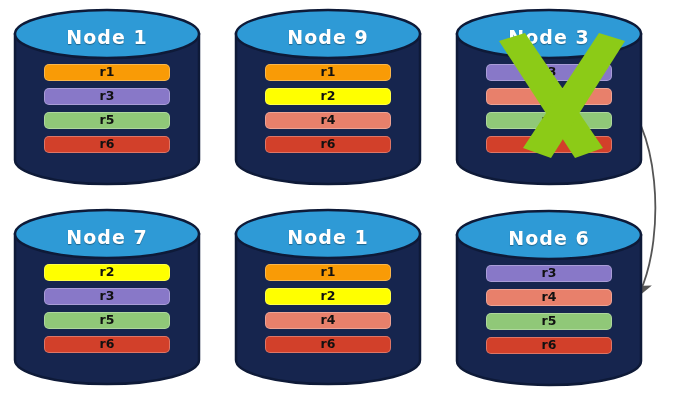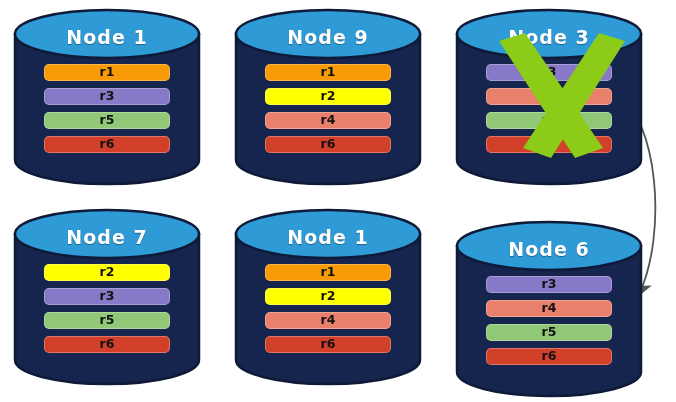--- a/index.html
+++ b/index.html
@@ -137,21 +137,21 @@
             <span>r2</span>
           </div>
           <div class="bar" style="background: rgb(232, 128, 107);">
             <span>r4</span>
           </div>
           <div class="bar" style="background: rgb(210, 64, 42);">
             <span>r6</span>
           </div>
         </div>
       </div>
-      <div class="node" style="left: 455px; top: 220px;">
+      <div class="node" style="left: 455px; top: 209px;">
         <svg class="cyl" viewBox="0 0 188 178">
           <path d="M2,26 L2,152 A92,24 0 0 0 186,152 L186,26 Z" fill="#16254E" stroke="#0E1A38" stroke-width="2.5"></path>
           <ellipse cx="94" cy="26" rx="92" ry="24" fill="#2E9AD6" stroke="#0E1A38" stroke-width="2.5"></ellipse>
         </svg>
         <div class="label">Node 6</div>
         <div class="bars">
           <div class="bar" style="background: rgb(136, 120, 200);">
             <span>r3</span>
           </div>
           <div class="bar" style="background: rgb(232, 128, 107);">

